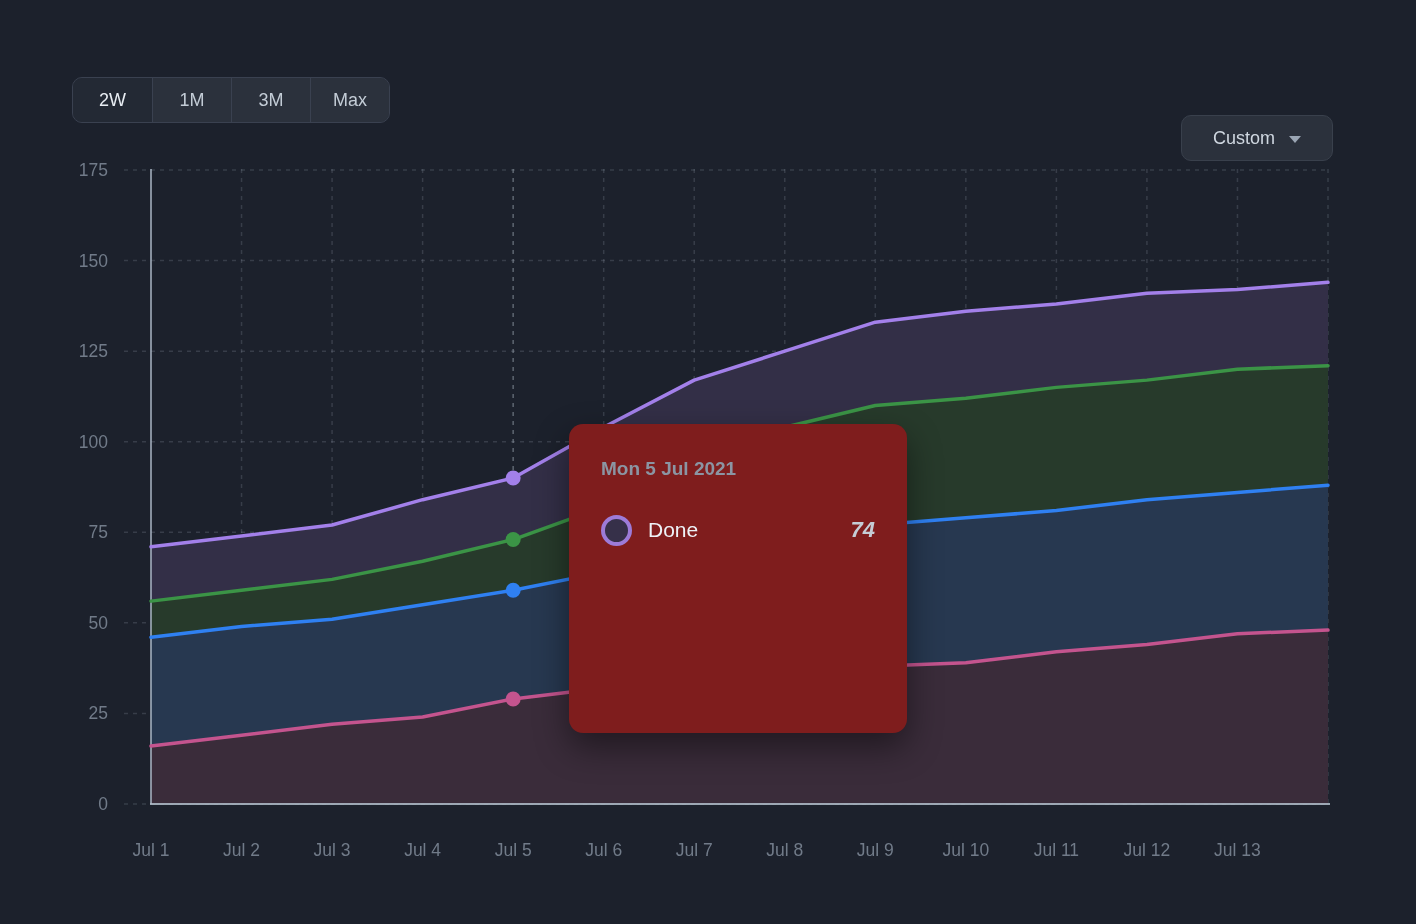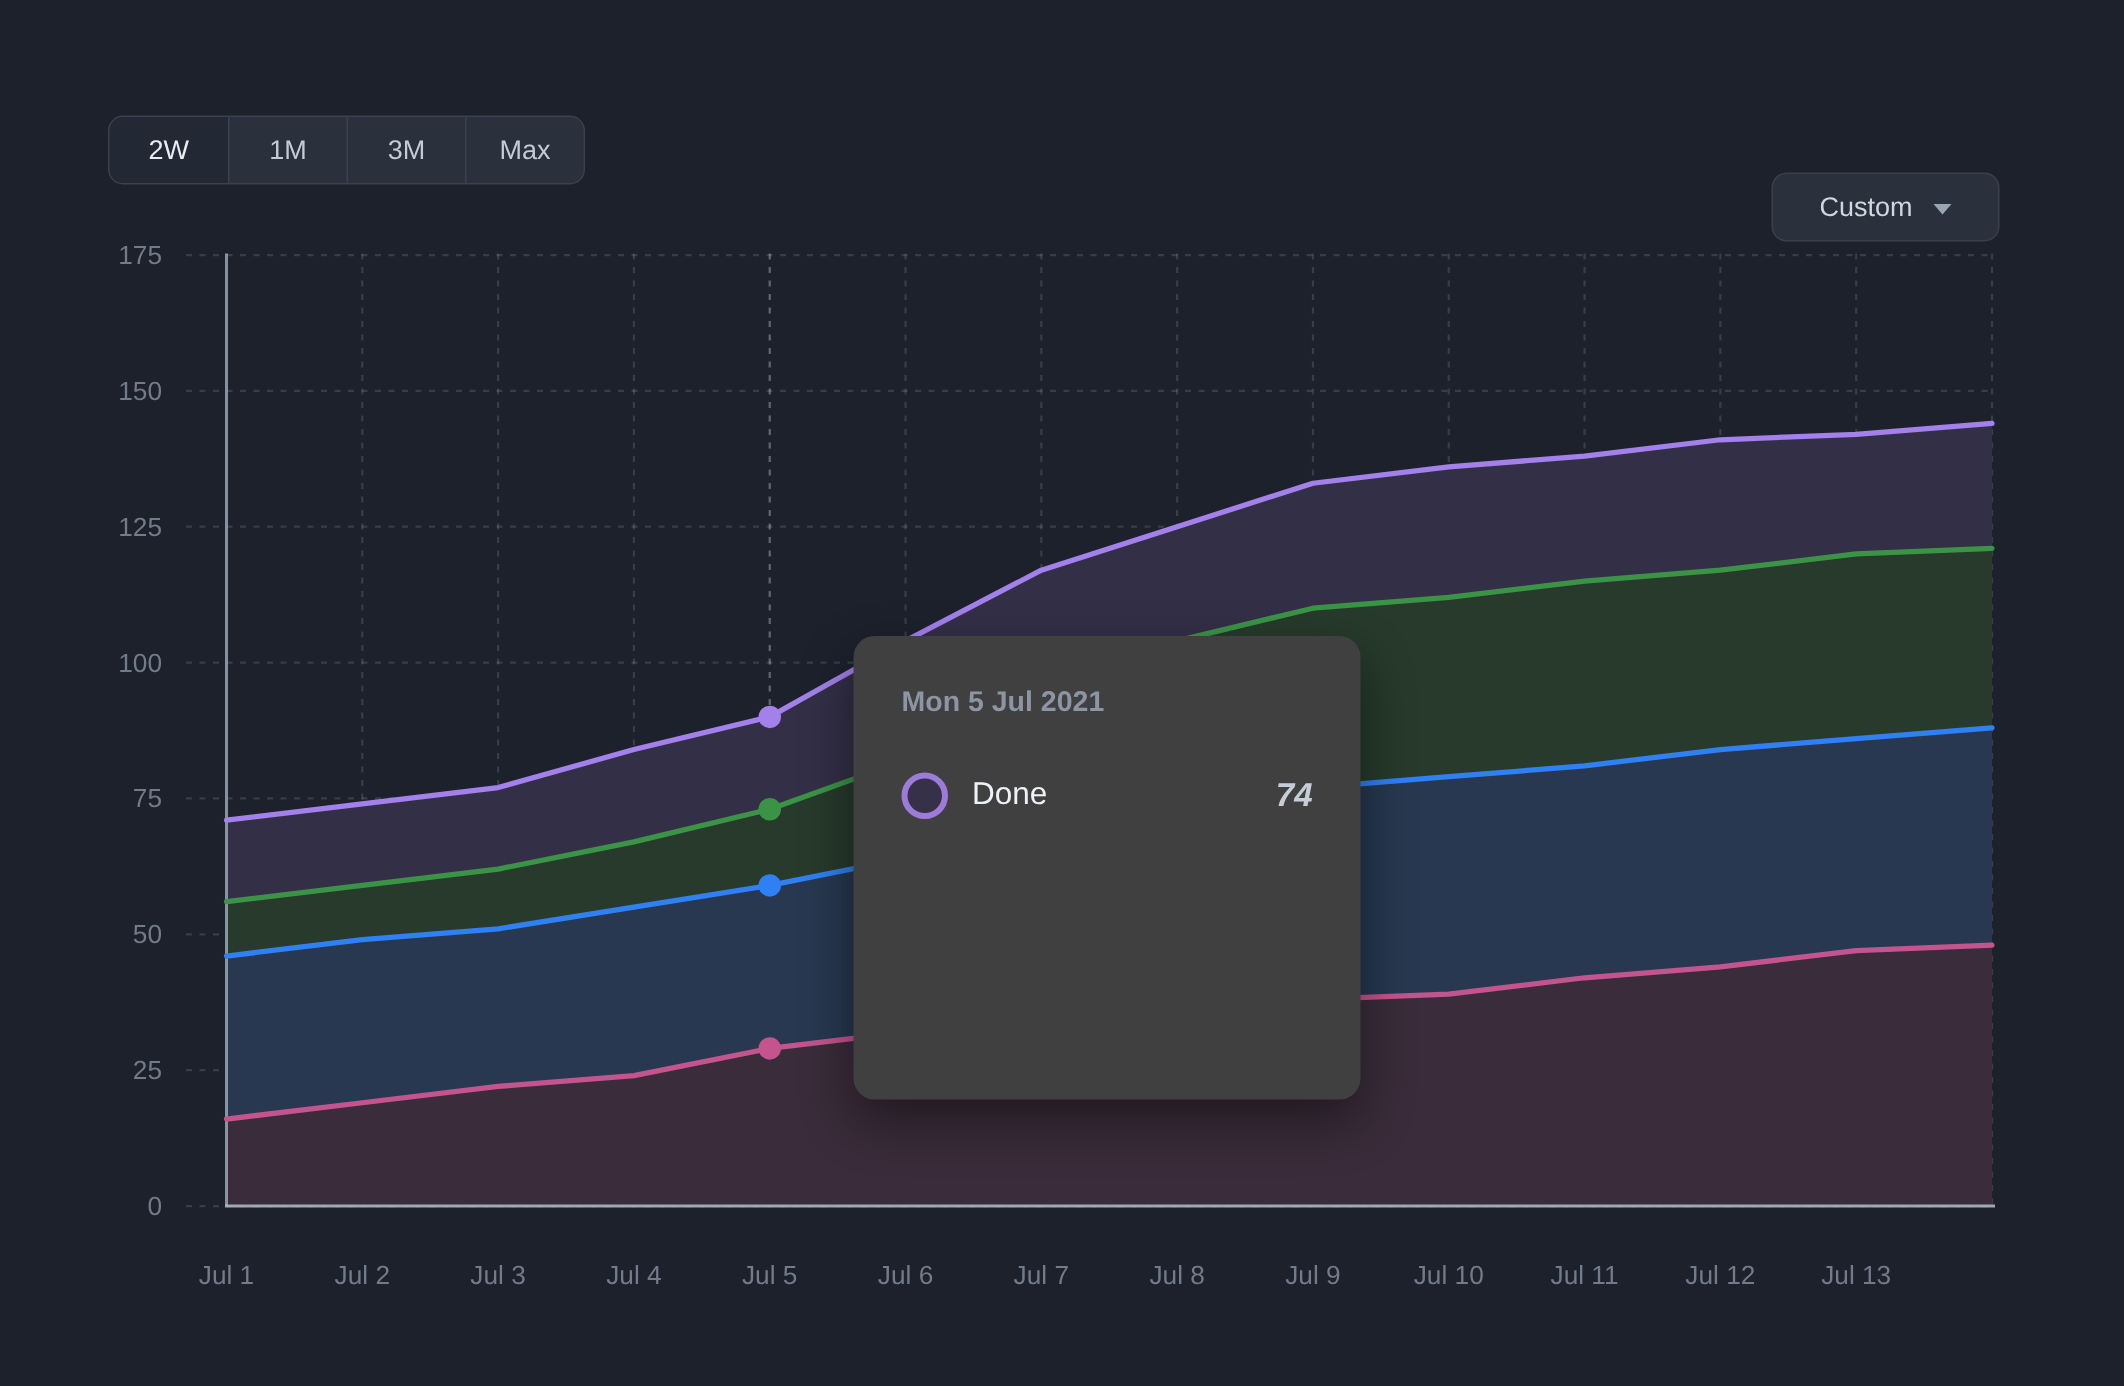--- a/index.html
+++ b/index.html
@@ -39,21 +39,21 @@
     margin-top:2px;
   }
 
   
   #chart-svg { position:absolute; left:0; top:0; }
 
   
   .tooltip {
     position:absolute; left:569px; top:424px; width:338px; height:309px;
     box-sizing:border-box; padding:34px 32px 26px;
-    background:#404040; border-radius:14px;
+    background:#7f1d1d; border-radius:14px;
     box-shadow:0 14px 34px rgba(0,0,0,0.45);
   }
   .tt-title { font-size:19px; font-weight:600; color:#8b95a3; margin-bottom:26px; }
   .tt-row { display:flex; align-items:center; height:48px; }
   .ring {
     width:31px; height:31px; border-radius:50%;
     border:4px solid #888; box-sizing:border-box; margin-right:16px;
     flex:none;
   }
   .tt-label { font-size:21px; color:#eef2f7; }

